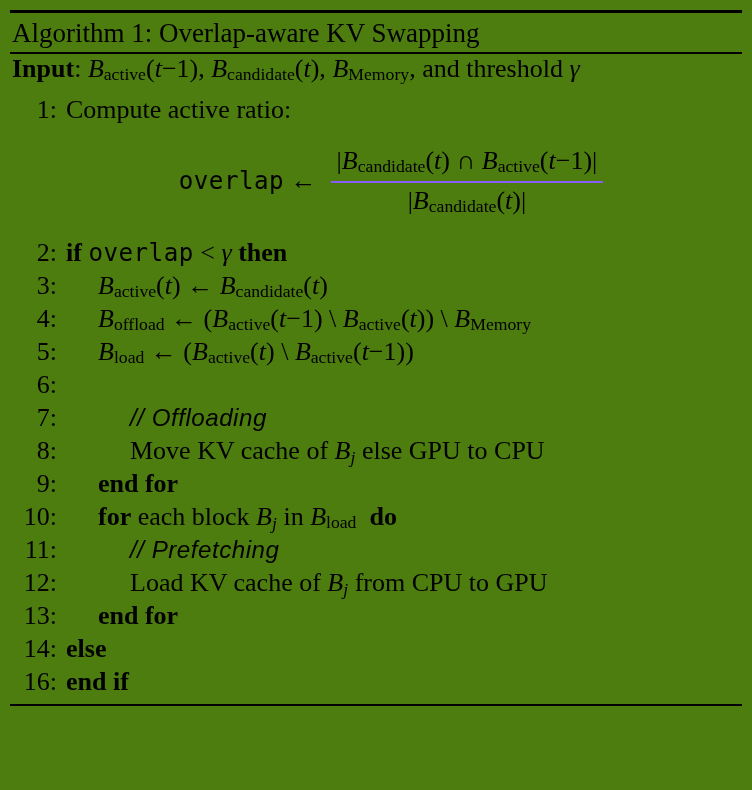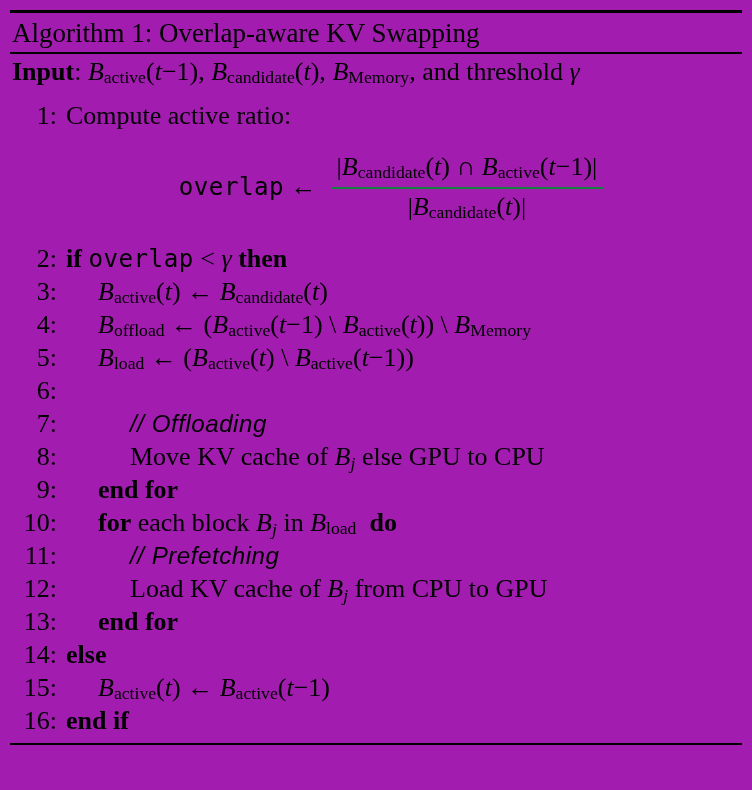--- a/index.html
+++ b/index.html
@@ -1,40 +1,40 @@
 <!DOCTYPE html>
 <html><head>
 <meta charset="utf-8">
 <style>
   html, body { margin: 0; padding: 0; background: #ffffff; }
   .page {
     position: relative;
     width: 752px; height: 790px;
     box-sizing: border-box;
     padding: 10px 10px 0 10px;
-    background: #a21caf;
+    background: #4d7c0f;
     color: #000000;
     font-family: "Liberation Serif", "DejaVu Serif", serif;
     font-size: 26px;
     overflow: hidden;
   }
   .rule { border: 0; margin: 0; }
   .rule-thick { border-top: 3px solid #000; }
   .rule-mid   { border-top: 2px solid #000; }
   .rule-bot   { border-top: 2px solid #000; }
 
   .algo-title {
     font-size: 27px;
     line-height: 28px;
     padding: 6px 2px 5px 2px;
     white-space: nowrap;
   }
 
   .io-block { padding: 1px 2px 0 2px; }
-  .io-line { line-height: 33px; white-space: nowrap; }
+  .io-line { line-height: 28px; white-space: nowrap; }
 
   .lines { margin-top: 5px; }
   .algo-row { display: flex; align-items: baseline; height: 33px; line-height: 33px; white-space: nowrap; }
   .algo-num { width: 47px; flex-shrink: 0; text-align: right; }
   .algo-content { padding-left: 9px; }
 
   
   .seg-t   { }
   .seg-kw  { font-weight: bold; }
   .seg-i   { font-style: italic; }
@@ -48,21 +48,21 @@
     display: flex;
     justify-content: center;
     align-items: center;
     height: 88px;
     margin: 11px 0 11px 30px;
     gap: 8px;
   }
   .formula-lhs { white-space: nowrap; }
   .frac { display: inline-block; text-align: center; vertical-align: middle; margin-left: 6px; }
   .frac-num { display: block; padding: 0 6px 4px 6px; white-space: nowrap; }
-  .frac-den { display: block; border-top: 2px solid #15803d; padding: 3px 6px 0 6px; white-space: nowrap; }
+  .frac-den { display: block; border-top: 2px solid #8b5cf6; padding: 3px 6px 0 6px; white-space: nowrap; }
 </style>
 </head>
 <body>
 
 <div class="page">
 
   <hr class="rule rule-thick">
 
   <div class="algo-title">Algorithm 1: Overlap-aware KV Swapping</div>
 
@@ -133,24 +133,20 @@
         </div>
         <div class="algo-row">
           <span class="algo-num">13:</span>
           <span class="algo-content" style="padding-left: 41px;"><span class="seg-kw">end for</span></span>
         </div>
         <div class="algo-row">
           <span class="algo-num">14:</span>
           <span class="algo-content" style="padding-left: 9px;"><span class="seg-kw">else</span></span>
         </div>
         <div class="algo-row">
-          <span class="algo-num">15:</span>
-          <span class="algo-content" style="padding-left: 41px;"><span class="seg-i">B</span><span class="seg-sub">active</span><span class="seg-t">(</span><span class="seg-i">t</span><span class="seg-t">) ← </span><span class="seg-i">B</span><span class="seg-sub">active</span><span class="seg-t">(</span><span class="seg-i">t</span><span class="seg-t">−1)</span></span>
-        </div>
-        <div class="algo-row">
           <span class="algo-num">16:</span>
           <span class="algo-content" style="padding-left: 9px;"><span class="seg-kw">end if</span></span>
         </div>
       </div>
 
   </div>
 
   <hr class="rule rule-bot" style="margin-top:6px;">
 
 </div>

